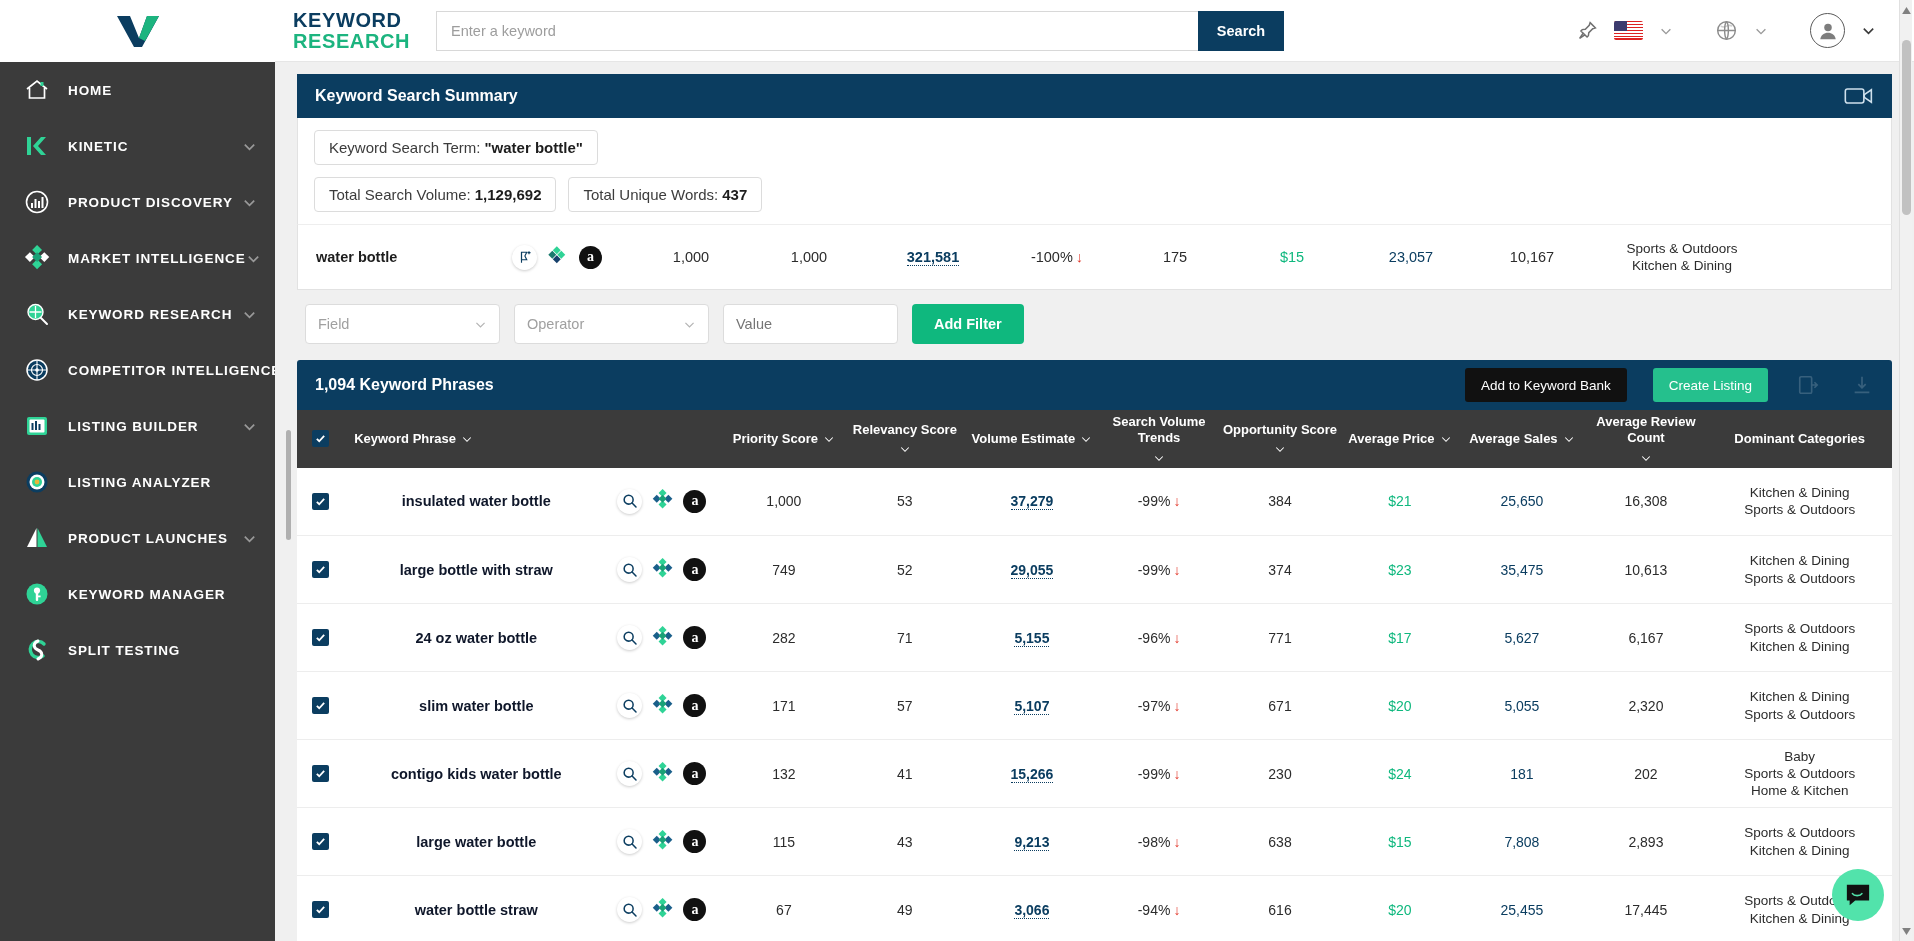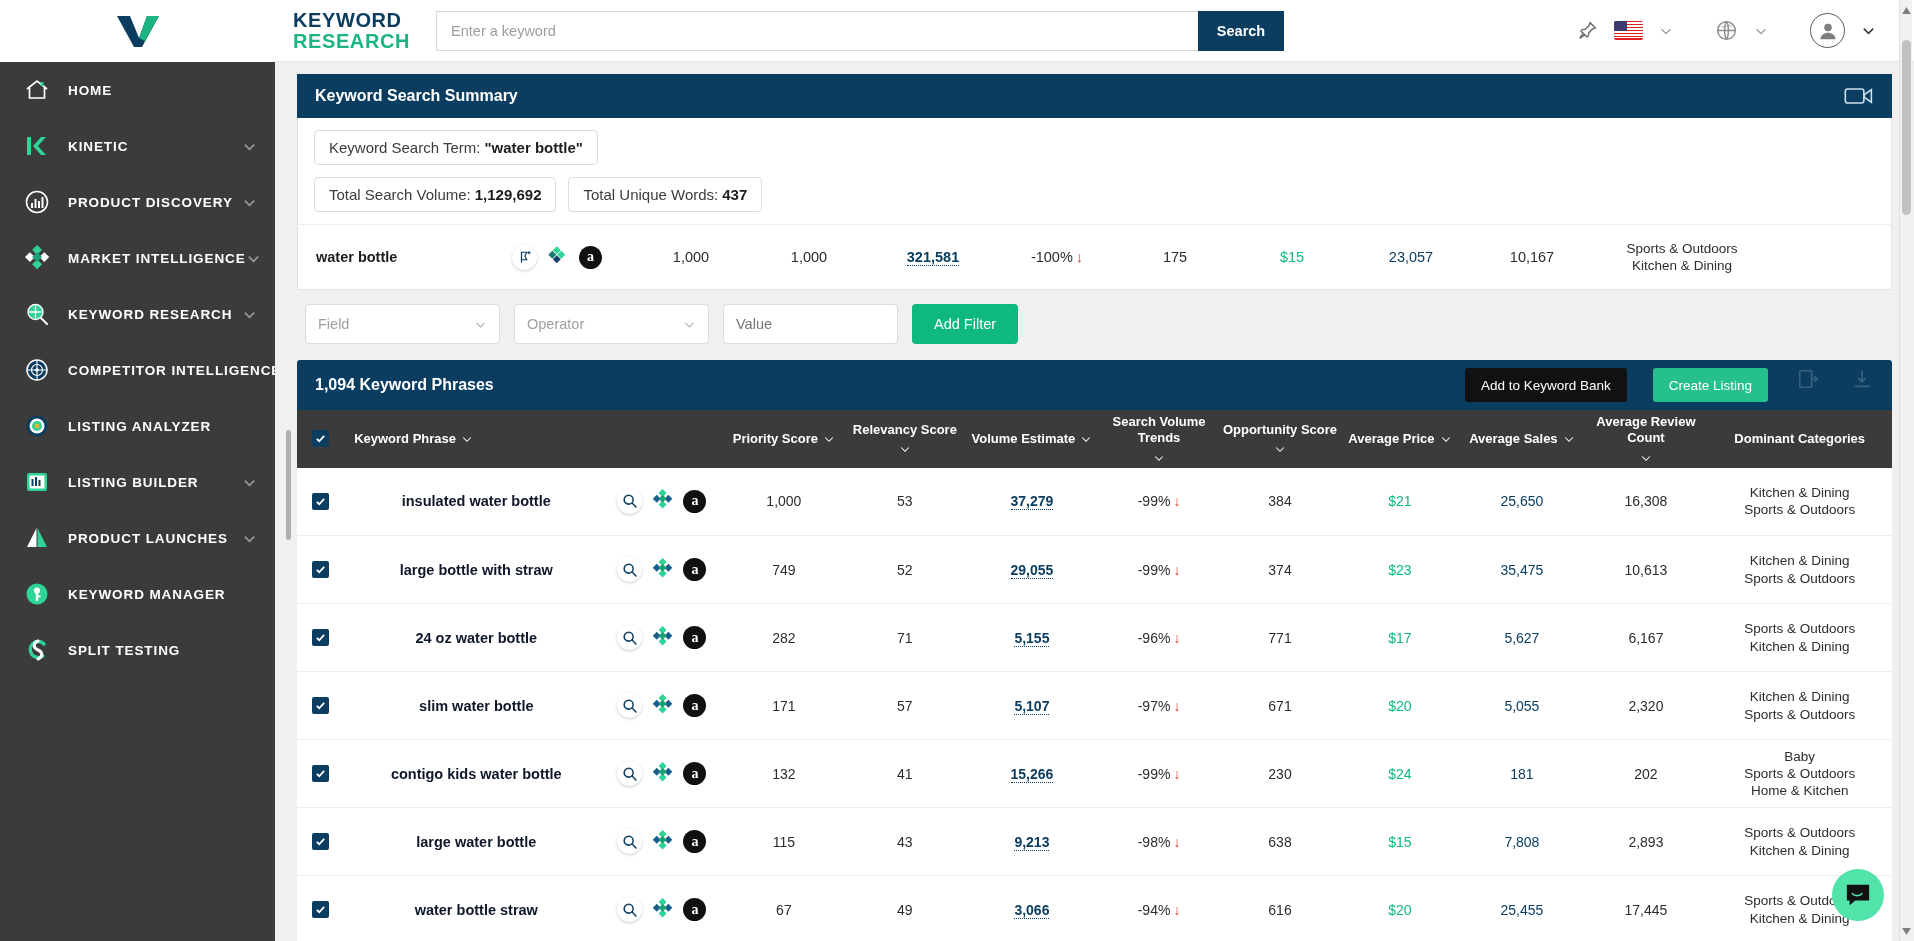--- a/index.html
+++ b/index.html
@@ -131,32 +131,32 @@
   .filterbar { display: flex; align-items: center; gap: 14px; padding: 14px 0 16px 8px; }
   .fld {
     height: 40px; border: 1px solid #dcdcdc; border-radius: 4px; background: #fff;
     display: flex; align-items: center; padding: 0 12px; font-size: 14.5px; color: #a0a0a0;
     cursor: pointer;
   }
   .fld.sel { width: 195px; justify-content: space-between; }
   .fld.val { width: 175px; }
   .btn-green {
     height: 40px; padding: 0 22px; border: none; border-radius: 4px;
-    background: #0fb87e; color: #fff; font-size: 14.5px; font-weight: normal; cursor: pointer;
+    background: #0fb87e; color: #fff; font-size: 14.5px; font-weight: bold; cursor: pointer;
     font-family: "Liberation Sans", sans-serif;
   }
 
   
   .phr-head {
     background: #0b3d60; height: 50px; display: flex; align-items: center;
     padding: 0 16px 0 18px; color: #fff;
     border-radius: 3px 3px 0 0;
   }
   .phr-title { font-size: 16px; font-weight: bold; }
-  .phr-actions { margin-left: auto; display: flex; align-items: flex-start; gap: 26px; }
+  .phr-actions { margin-left: auto; display: flex; align-items: center; gap: 26px; }
   .btn-dark {
     height: 34px; padding: 0 16px; background: #111; color: #fff; border: none;
     border-radius: 3px; font-size: 13.5px; cursor: pointer; font-family: "Liberation Sans", sans-serif;
   }
   .btn-teal {
     height: 34px; padding: 0 16px; background: #25c08d; color: #fff; border: none;
     border-radius: 3px; font-size: 13.5px; cursor: pointer; font-family: "Liberation Sans", sans-serif;
   }
   .dim-ico { opacity: .18; display: flex; cursor: pointer; padding: 0 3px; }
 
@@ -312,44 +312,44 @@
               <circle cx="13" cy="13" r="5.5" stroke="#fff" stroke-width="1.2"></circle>
               <path d="M13 3v20M3 13h20" stroke="#fff" stroke-width="1.1"></path>
               <circle cx="13" cy="13" r="1.8" fill="#fff"></circle>
             </svg>
           </span>
           <span class="nav-label">COMPETITOR INTELLIGENCE</span>
         </div>
         <div class="nav-item">
           <span class="nav-ico">
             <svg width="26" height="26" viewBox="0 0 26 26">
-              <circle cx="13" cy="13" r="10.5" fill="#0b3d60"></circle>
-              <circle cx="13" cy="13" r="7.5" fill="#fff"></circle>
-              <circle cx="13" cy="13" r="5" fill="#2fd396"></circle>
-              <circle cx="13" cy="13" r="2.4" fill="#e8b63a"></circle>
-            </svg>
-          </span>
-          <span class="nav-label">LISTING ANALYZER</span>
-        </div>
-        <div class="nav-item">
-          <span class="nav-ico">
-            <svg width="26" height="26" viewBox="0 0 26 26">
               <rect x="3" y="4" width="20" height="18" rx="2" fill="#2fd396"></rect>
               <rect x="5.5" y="6.5" width="15" height="13" rx="1" fill="#fff"></rect>
               <rect x="7.5" y="10" width="2" height="7" fill="#0b3d60"></rect>
               <rect x="11" y="8" width="2" height="9" fill="#0b3d60"></rect>
               <rect x="14.5" y="11" width="2" height="6" fill="#0b3d60"></rect>
             </svg>
           </span>
           <span class="nav-label">LISTING BUILDER</span>
           <span class="chev">
             <svg width="15" height="15" viewBox="0 0 16 16" fill="none" stroke="#b9b9b9" stroke-width="1.8">
               <path d="M3 6l5 5 5-5"></path>
             </svg>
           </span>
+        </div>
+        <div class="nav-item">
+          <span class="nav-ico">
+            <svg width="26" height="26" viewBox="0 0 26 26">
+              <circle cx="13" cy="13" r="10.5" fill="#0b3d60"></circle>
+              <circle cx="13" cy="13" r="7.5" fill="#fff"></circle>
+              <circle cx="13" cy="13" r="5" fill="#2fd396"></circle>
+              <circle cx="13" cy="13" r="2.4" fill="#e8b63a"></circle>
+            </svg>
+          </span>
+          <span class="nav-label">LISTING ANALYZER</span>
         </div>
         <div class="nav-item">
           <span class="nav-ico">
             <svg width="26" height="26" viewBox="0 0 26 26">
               <path d="M12.5 3L3 22h9.5z" fill="#fff"></path>
               <path d="M13.5 3L23 22h-9.5z" fill="#2fd396"></path>
             </svg>
           </span>
           <span class="nav-label">PRODUCT LAUNCHES</span>
           <span class="chev">

